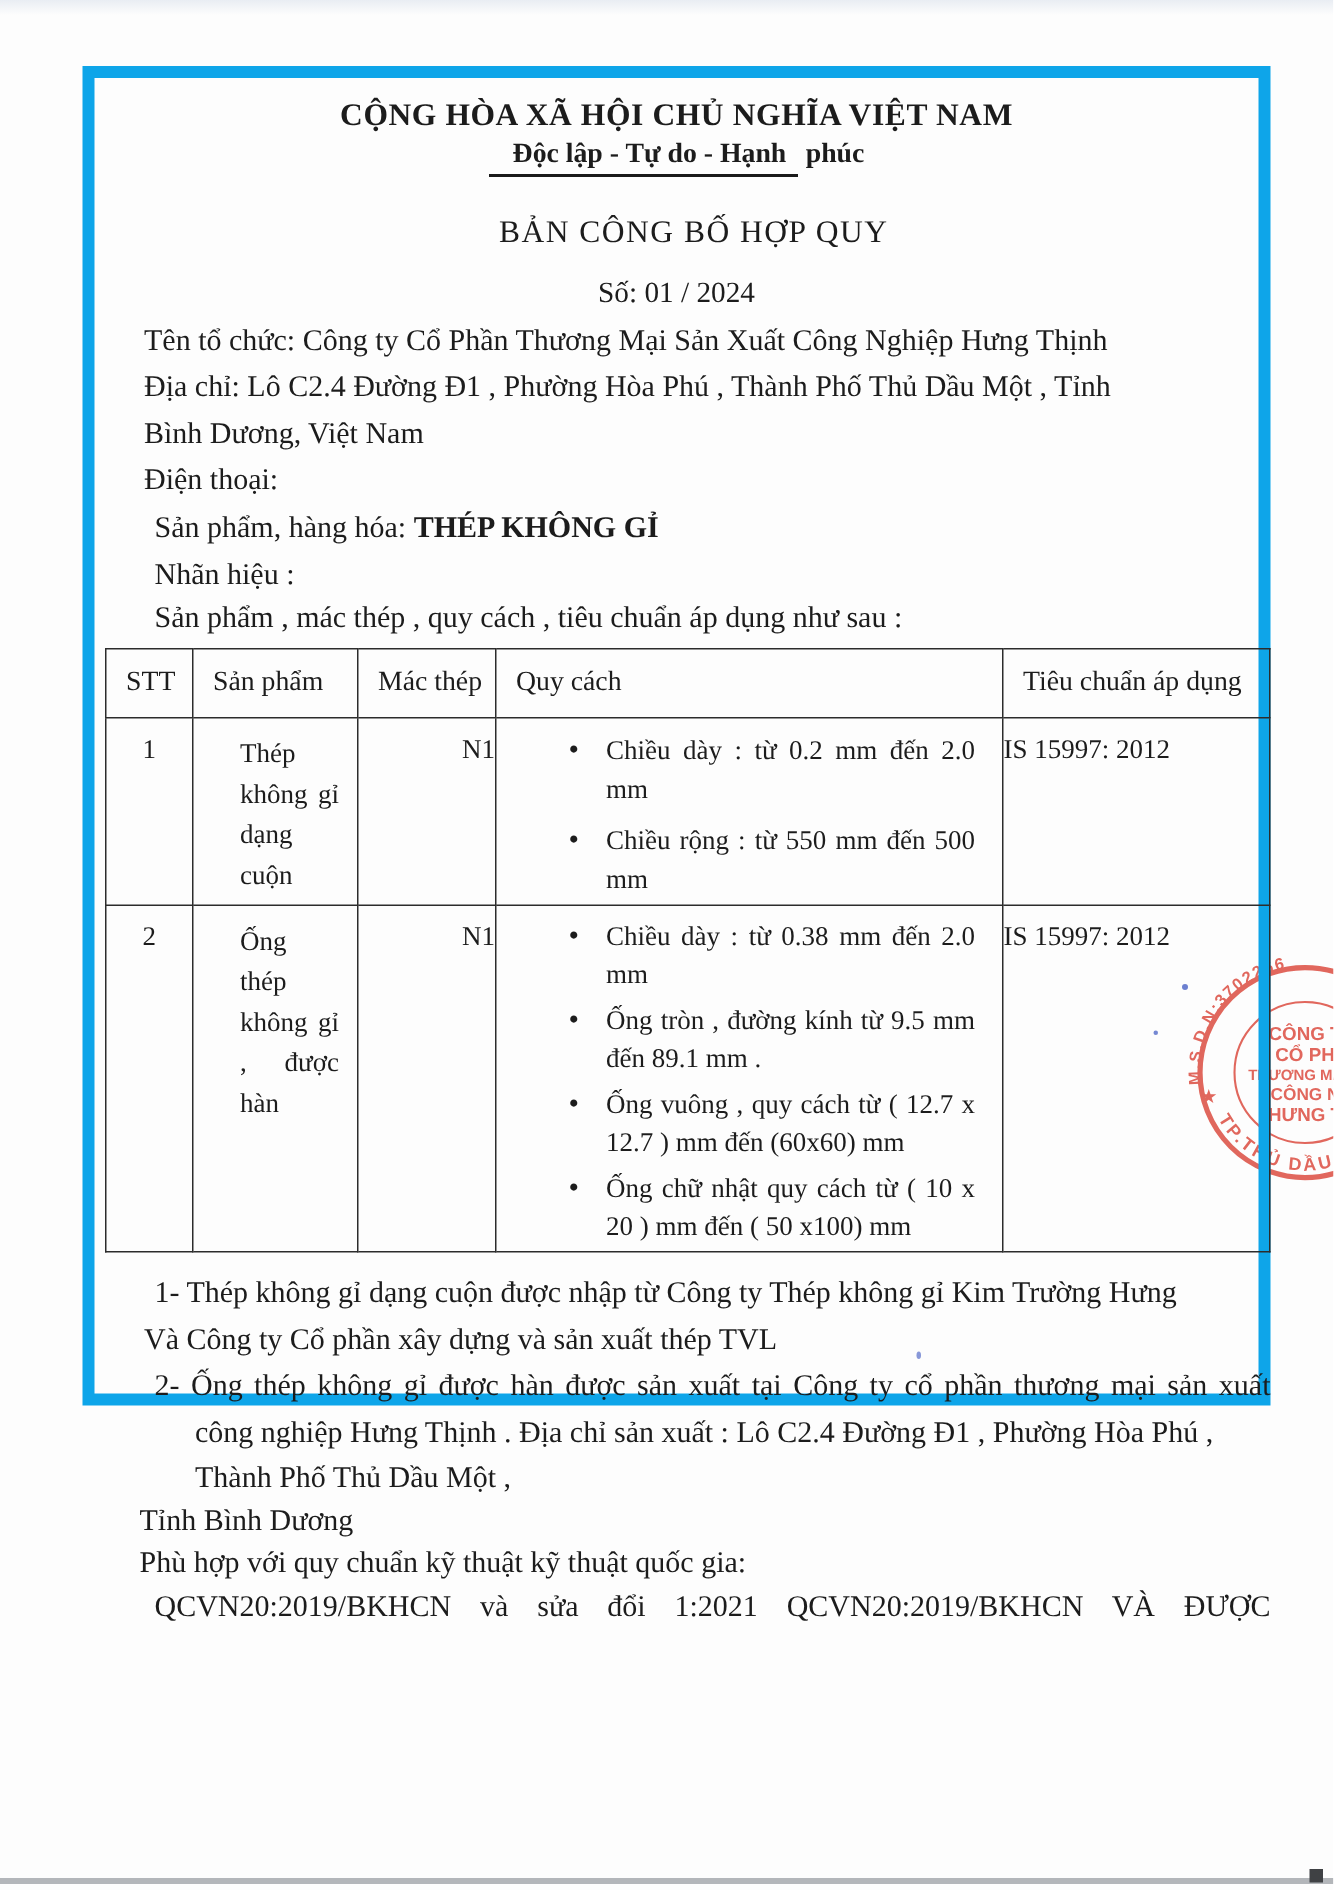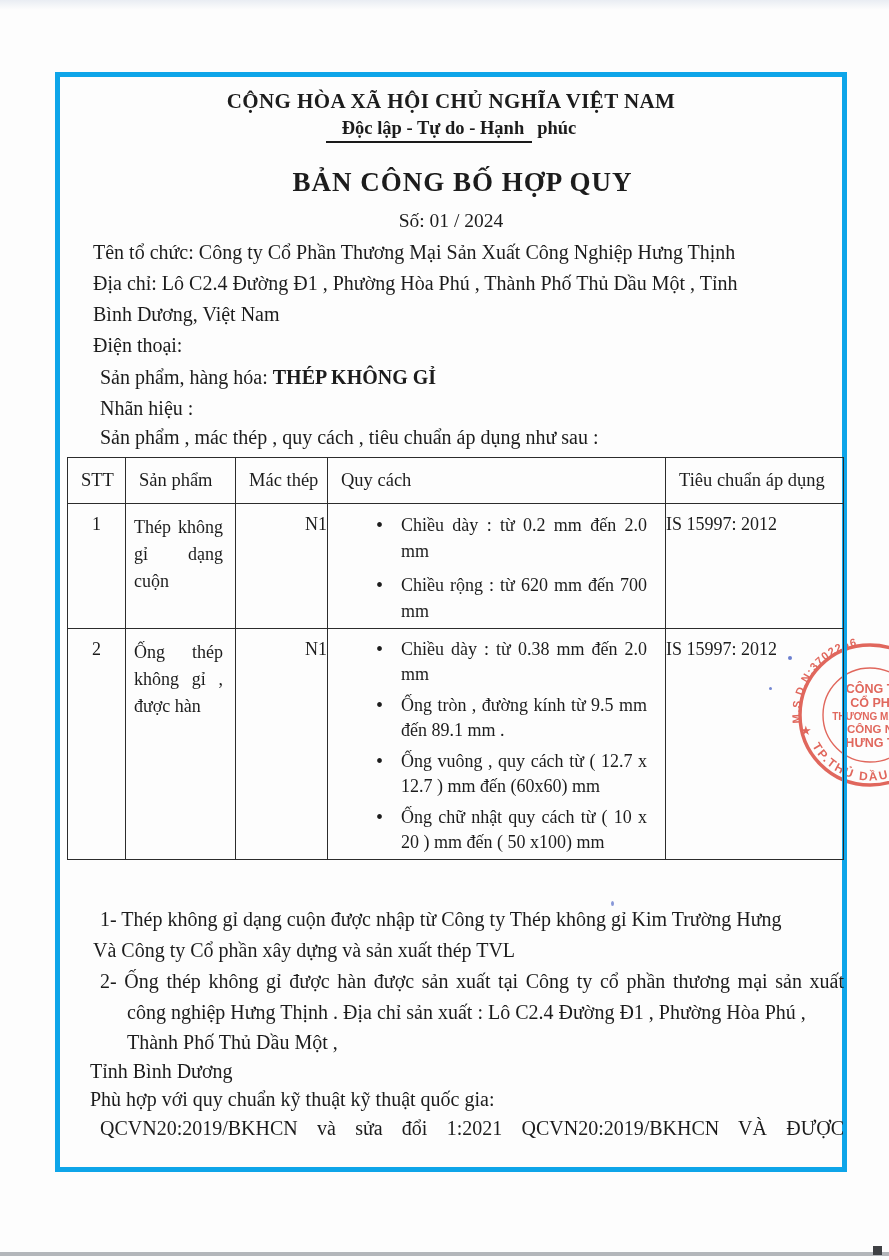--- a/index.html
+++ b/index.html
@@ -11,64 +11,64 @@
   }
   .scan-top-tint { position:absolute; left:0; top:0; width:889px; height:10px;
     background:linear-gradient(#e9edf3, rgba(255,255,255,0)); z-index:0; }
   .scan-strip-bottom { position:absolute; left:0; top:1252px; width:889px; height:4px;
     background:#b3b6ba; z-index:5; }
   .scan-corner { position:absolute; left:873px; top:1246px; width:9px; height:9px;
     background:#3f4144; z-index:6; }
 
   
   .frame {
-    position:absolute; left:55px; top:72px; width:792px; height:1100px;
-    border:5px solid #0ea5e9; z-index:2; background:transparent;
+    position:absolute; left:55px; top:44px; width:792px; height:893px;
+    border:8px solid #0ea5e9; z-index:2; background:transparent;
   }
 
   
   .hline { position:absolute; left:0; width:100%; text-align:center; }
   .nat-title { top:12px; font-size:21px; font-weight:bold; letter-spacing:.4px; }
   .motto { top:41px; font-size:18.5px; font-weight:bold; }
   .motto .u { border-bottom:2.5px solid #1a1a1a; padding:0 8px 3px 16px; }
   .motto .tail { margin-left:5px; }
-  .doc-title { top:90px; font-size:27px; font-weight:bold; letter-spacing:1px;padding-left:23px; }
+  .doc-title { top:90px; font-size:21px; font-weight:normal; letter-spacing:1px;padding-left:23px; }
   .doc-no { top:133px; font-size:19.5px; }
 
   
   .iline { position:absolute; left:33px; font-size:20px; white-space:nowrap; }
   .i1 { top:164px; } .i2 { top:195px; } .i3 { top:226px; } .i4 { top:257px; }
   .i5 { top:289px; left:40px; } .i6 { top:320px; left:40px; } .i7 { top:349px; left:40px; }
   .bold { font-weight:bold; }
 
   
   table.spec {
     position:absolute; left:7px; top:380px; width:776px;
     border-collapse:collapse; table-layout:fixed; font-size:18px;
   }
   table.spec th, table.spec td { border:1.8px solid #2c2c2c; vertical-align:top; }
   table.spec th { font-weight:normal; text-align:left; height:46px;
     vertical-align:middle; padding:2px 6px 2px 13px; font-size:18.5px; }
   th.c-stt, td.c-stt { text-align:center; }
   td.c-stt { padding-top:10px; }
-  td.c-name { padding:10px 12px 6px 8px; text-align:justify; line-height:27px; }
+  td.c-name { padding:10px 12px 6px 31px; text-align:justify; line-height:27px; }
   td.c-mark { text-align:right; padding-top:10px; }
   td.c-spec { padding:8px 18px 4px 0; }
   td.c-std  { padding:10px 6px 4px 0; }
   tr.row1 { height:98px; } tr.row2 { height:229px; }
   ul.bullets { list-style:none; margin:0; padding:0 0 0 46px; }
   ul.bullets li { position:relative; padding-left:27px; text-align:justify; line-height:26px; }
   ul.bullets li::before { content:"•"; position:absolute; left:2px; top:0; font-size:20px; }
   ul.bullets li + li { margin-top:8px; }
   tr.row2 ul.bullets li { line-height:25px; }
   tr.row2 ul.bullets li + li { margin-top:6px; }
 
   
   .nline { position:absolute; left:8px; width:776px; font-size:20px;
-    line-height:26px; white-space:nowrap;margin-top:32px; }
+    line-height:26px; white-space:nowrap; }
   .just { white-space:normal; text-align:justify; text-align-last:justify; }
   .n1 { top:797px; padding-left:32px; }
   .n2 { top:828px; padding-left:25px; }
   .n3 { top:859px; padding-left:32px; }
   .n4 { top:890px; padding-left:59px; }
   .n5 { top:920px; padding-left:59px; }
   .n6 { top:949px; padding-left:22px; }
   .n7 { top:977px; padding-left:22px; }
   .n8 { top:1006px; padding-left:32px; }
   .n9 { top:1036px; padding-left:0; }
@@ -149,21 +149,21 @@
         <th>Quy cách</th>
         <th>Tiêu chuẩn áp dụng</th>
       </tr>
       <tr class="row1">
         <td class="c-stt">1</td>
         <td class="c-name">Thép không gỉ dạng cuộn</td>
         <td class="c-mark">N1</td>
         <td class="c-spec">
           <ul class="bullets">
             <li>Chiều dày : từ 0.2 mm đến 2.0 mm</li>
-            <li>Chiều rộng : từ 620 mm đến 700 mm</li>
+            <li>Chiều rộng : từ 550 mm đến 500 mm</li>
           </ul>
         </td>
         <td class="c-std">IS 15997: 2012</td>
       </tr>
       <tr class="row2">
         <td class="c-stt">2</td>
         <td class="c-name">Ống thép không gỉ , được hàn</td>
         <td class="c-mark">N1</td>
         <td class="c-spec">
           <ul class="bullets">

